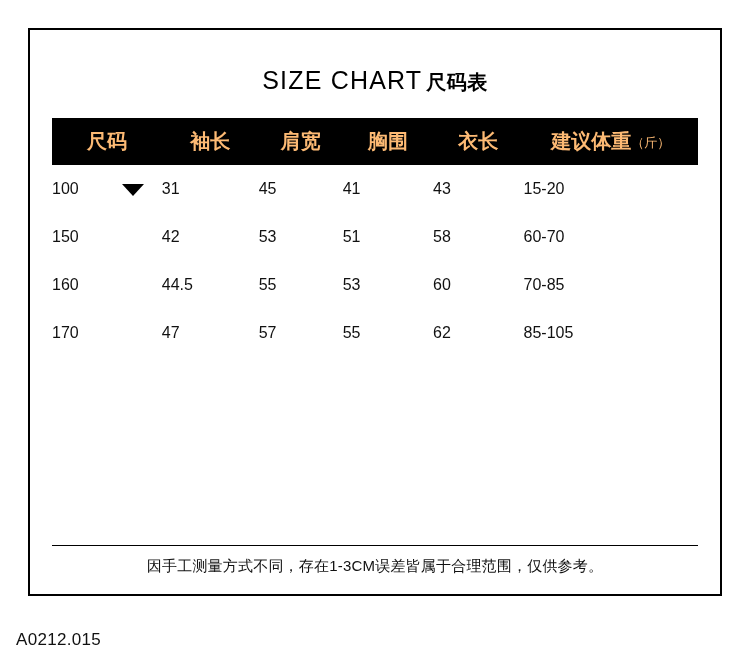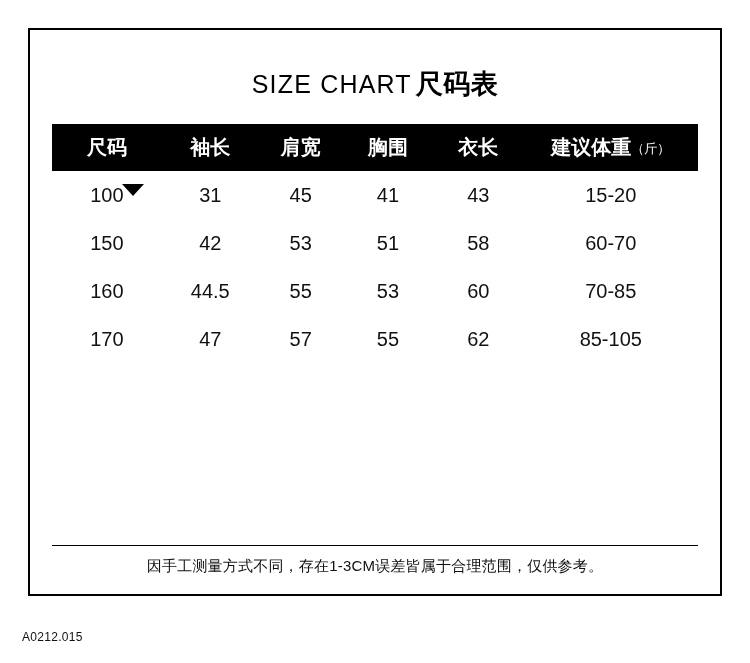--- a/index.html
+++ b/index.html
@@ -35,52 +35,52 @@
     font-size: 25px;
     font-weight: bold;
     letter-spacing: 0.5px;
   }
   .title-row .title-en {
     font-weight: normal;
     letter-spacing: 1.2px;
   }
   .title-row .title-cn {
     font-weight: bold;
-    font-size: 27px;
+    font-size: 20px;
     margin-left: 4px;
   }
   .table-wrap {
     margin: 22px 22px 0 22px;
   }
   table.size-table {
     width: 100%;
     border-collapse: collapse;
     table-layout: fixed;
   }
   table.size-table thead tr {
     background: #000;
-    color: #ffffff;
+    color: #fdba74;
   }
   table.size-table thead th {
     height: 47px;
     font-size: 20px;
     font-weight: bold;
     text-align: center;
     vertical-align: middle;
     padding: 0;
   }
   table.size-table thead th .sub {
     font-size: 13px;
     font-weight: normal;
     vertical-align: middle;
   }
   table.size-table tbody td {
     height: 48px;
-    font-size: 20px;
-    text-align: center;
+    font-size: 16px;
+    text-align: left;
     vertical-align: middle;
     padding: 0;
     color: #111;
   }
   
   col.c0 { width: 17%; }
   col.c1 { width: 15%; }
   col.c2 { width: 13%; }
   col.c3 { width: 14%; }
   col.c4 { width: 14%; }
@@ -111,24 +111,23 @@
     left: 22px;
     right: 22px;
     bottom: 48px;
     height: 1px;
     background: #000;
   }
   .code {
     position: absolute;
     left: 16px;
     top: 630px;
-    font-size: 12px;
+    font-size: 17px;
     color: #111;
     letter-spacing: 0.3px;
-    margin-left: 6px;
   }
 </style>
 </head>
 <body>
 
 <div class="page">
 
   <div class="card">
 
     <div class="title-row">

